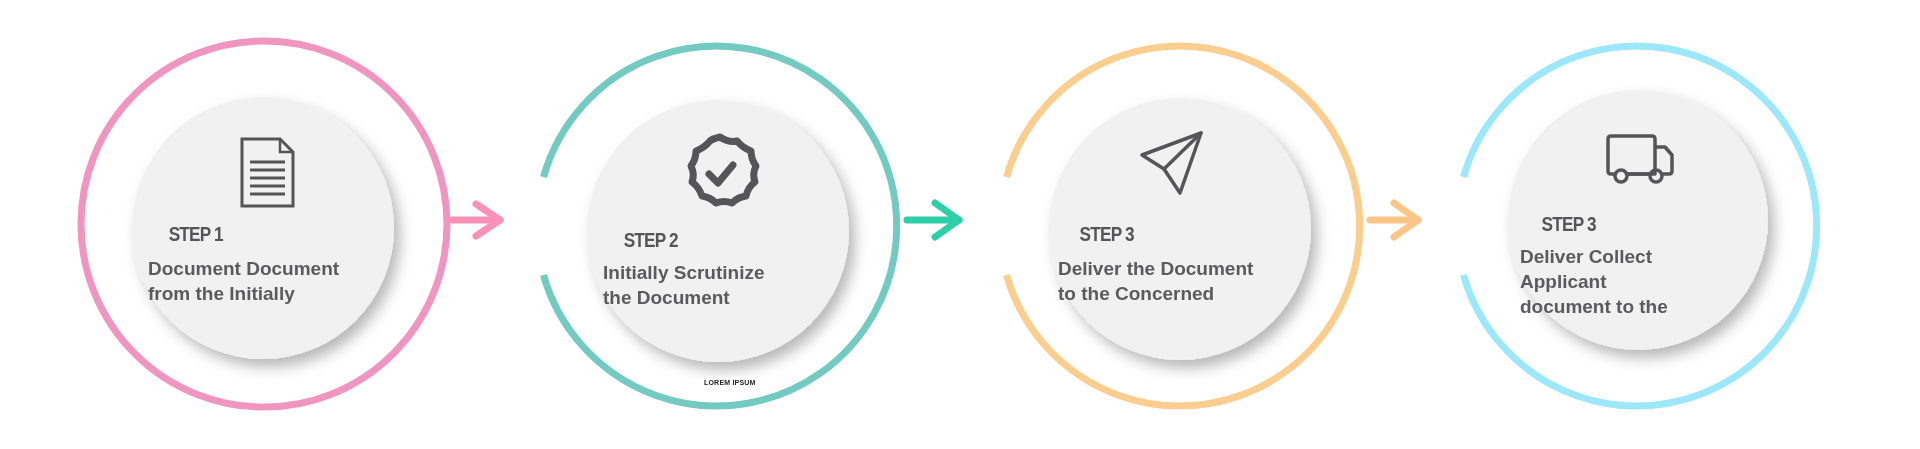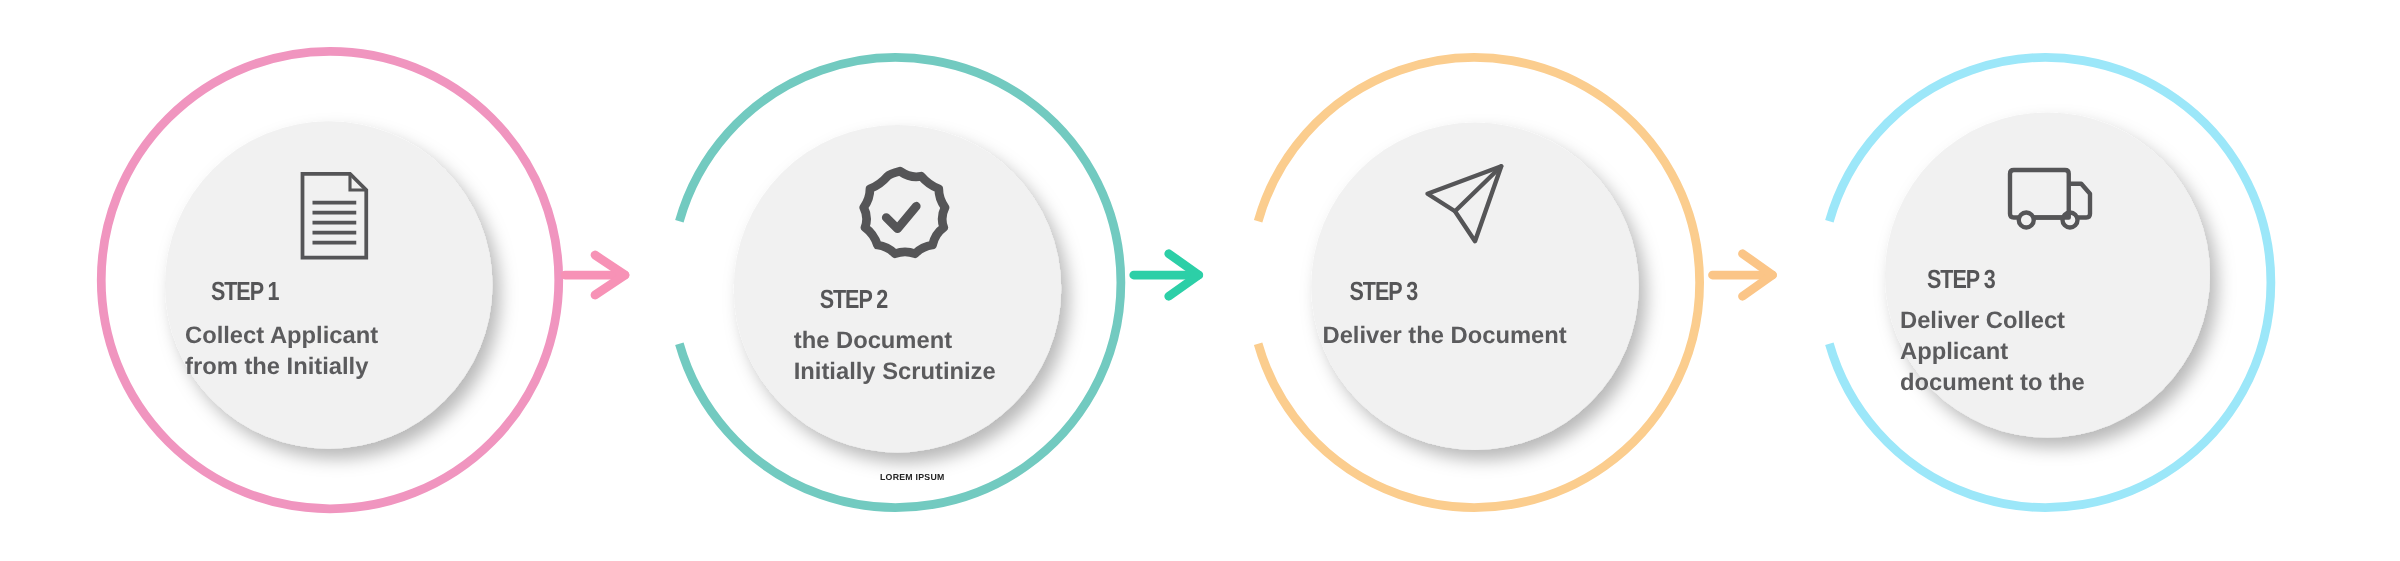--- a/index.html
+++ b/index.html
@@ -73,38 +73,39 @@
       <line x1="1650" y1="174" x2="1627" y2="174"></line>
       <circle cx="1621" cy="176" r="6"></circle>
       <circle cx="1656" cy="176" r="6"></circle>
     </g>
   </g>
 </svg>
 
 <div class="step-text" style="left:148px; top:218px; width:230px; height:90px;">
   <div class="step-label" style="top:4px;">STEP 1</div>
   <div class="step-desc" style="top:38px;">
-    <div>Collect Applicant</div>
+    <div>Document Document</div>
     <div>from the Initially</div>
   </div>
 </div>
 
-<div class="step-text" style="left:635px; top:224px; width:230px; height:90px;">
+<div class="step-text" style="left:603px; top:224px; width:230px; height:90px;">
   <div class="step-label" style="top:4px;">STEP 2</div>
   <div class="step-desc" style="top:36px;">
+    <div>Initially Scrutinize</div>
     <div>the Document</div>
-    <div>Initially Scrutinize</div>
   </div>
 </div>
 <div class="caption" style="left:704px; top:379px;">LOREM IPSUM</div>
 
 <div class="step-text" style="left:1058px; top:220px; width:240px; height:110px;">
   <div class="step-label" style="top:2px;">STEP 3</div>
   <div class="step-desc" style="top:36px;">
     <div>Deliver the Document</div>
+    <div>to the Concerned</div>
   </div>
 </div>
 
 <div class="step-text" style="left:1520px; top:210px; width:240px; height:110px;">
   <div class="step-label" style="top:2px;">STEP 3</div>
   <div class="step-desc" style="top:34px;">
     <div>Deliver Collect</div>
     <div>Applicant</div>
     <div>document to the</div>
   </div>

